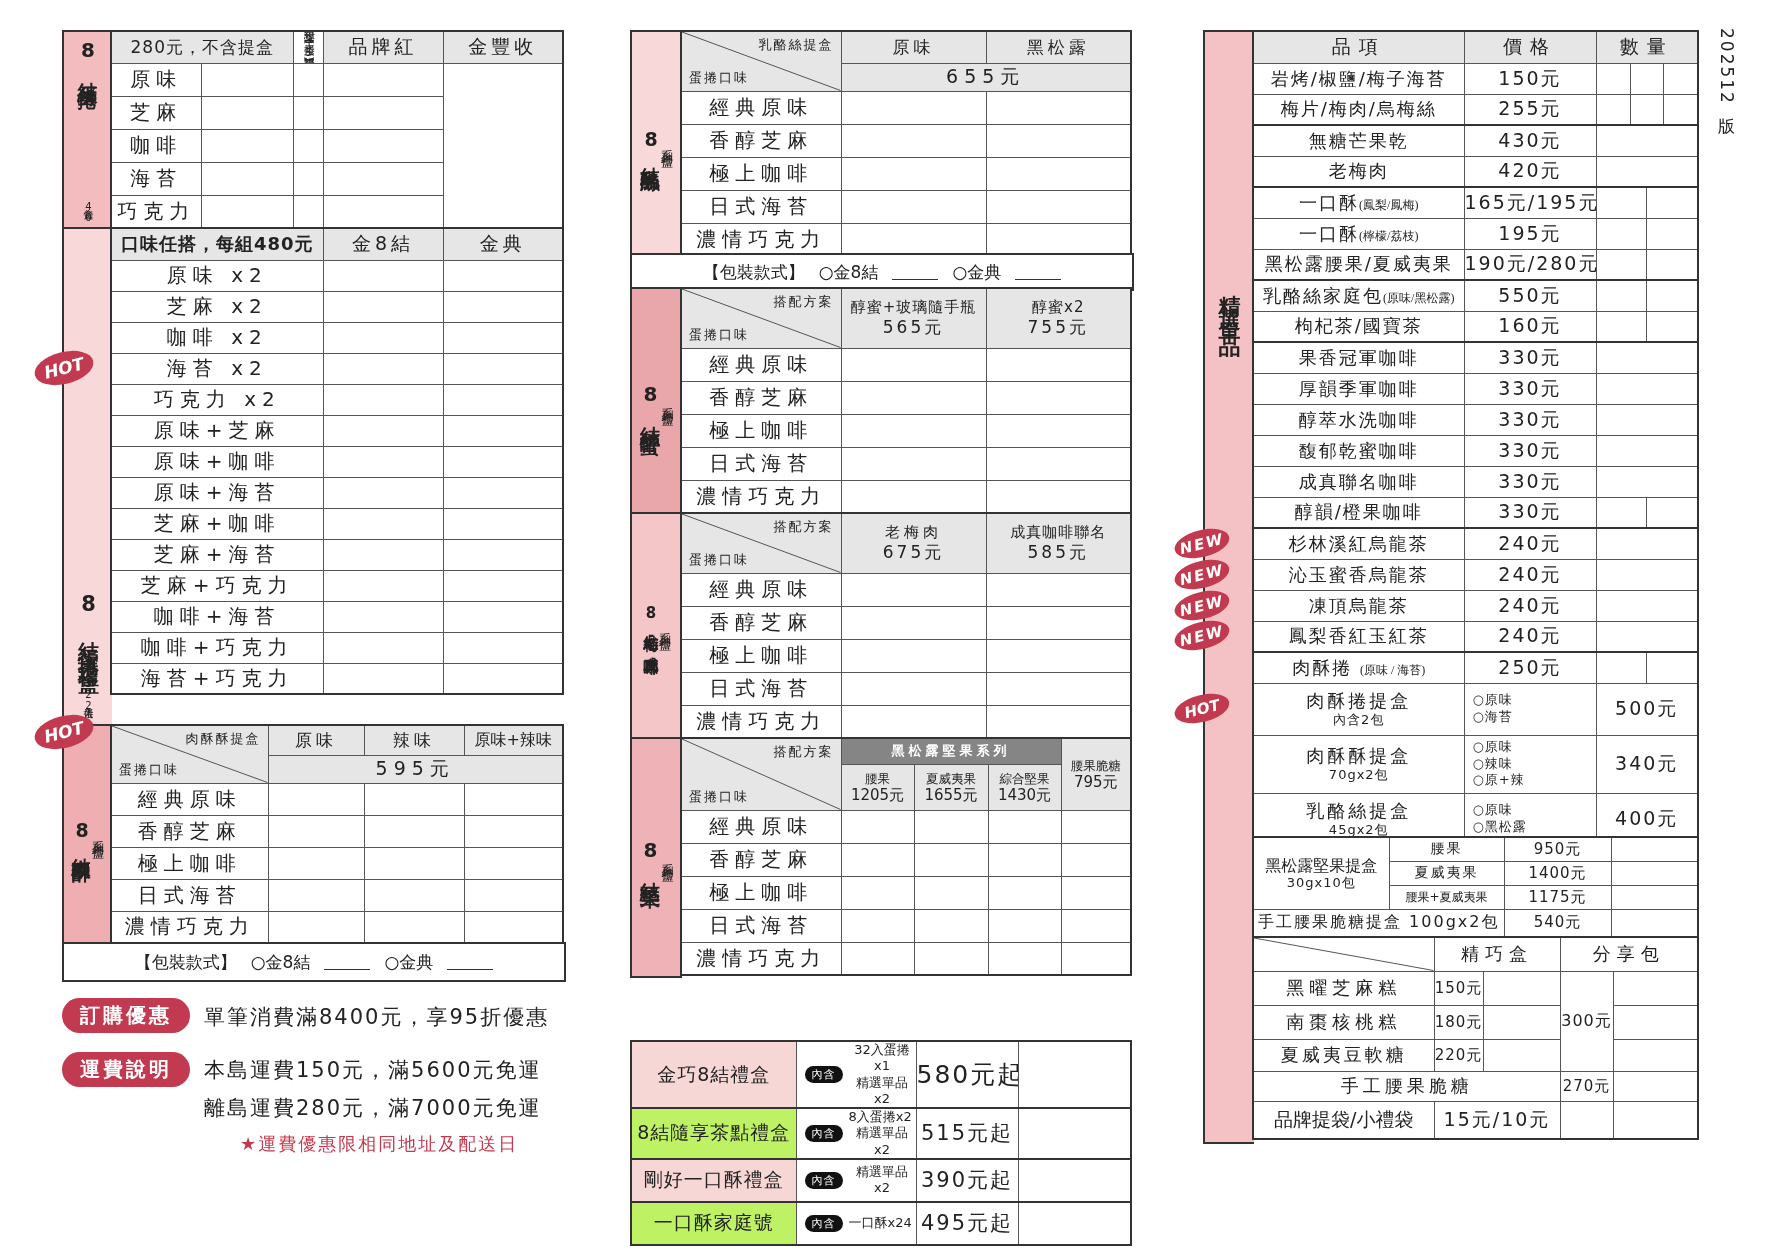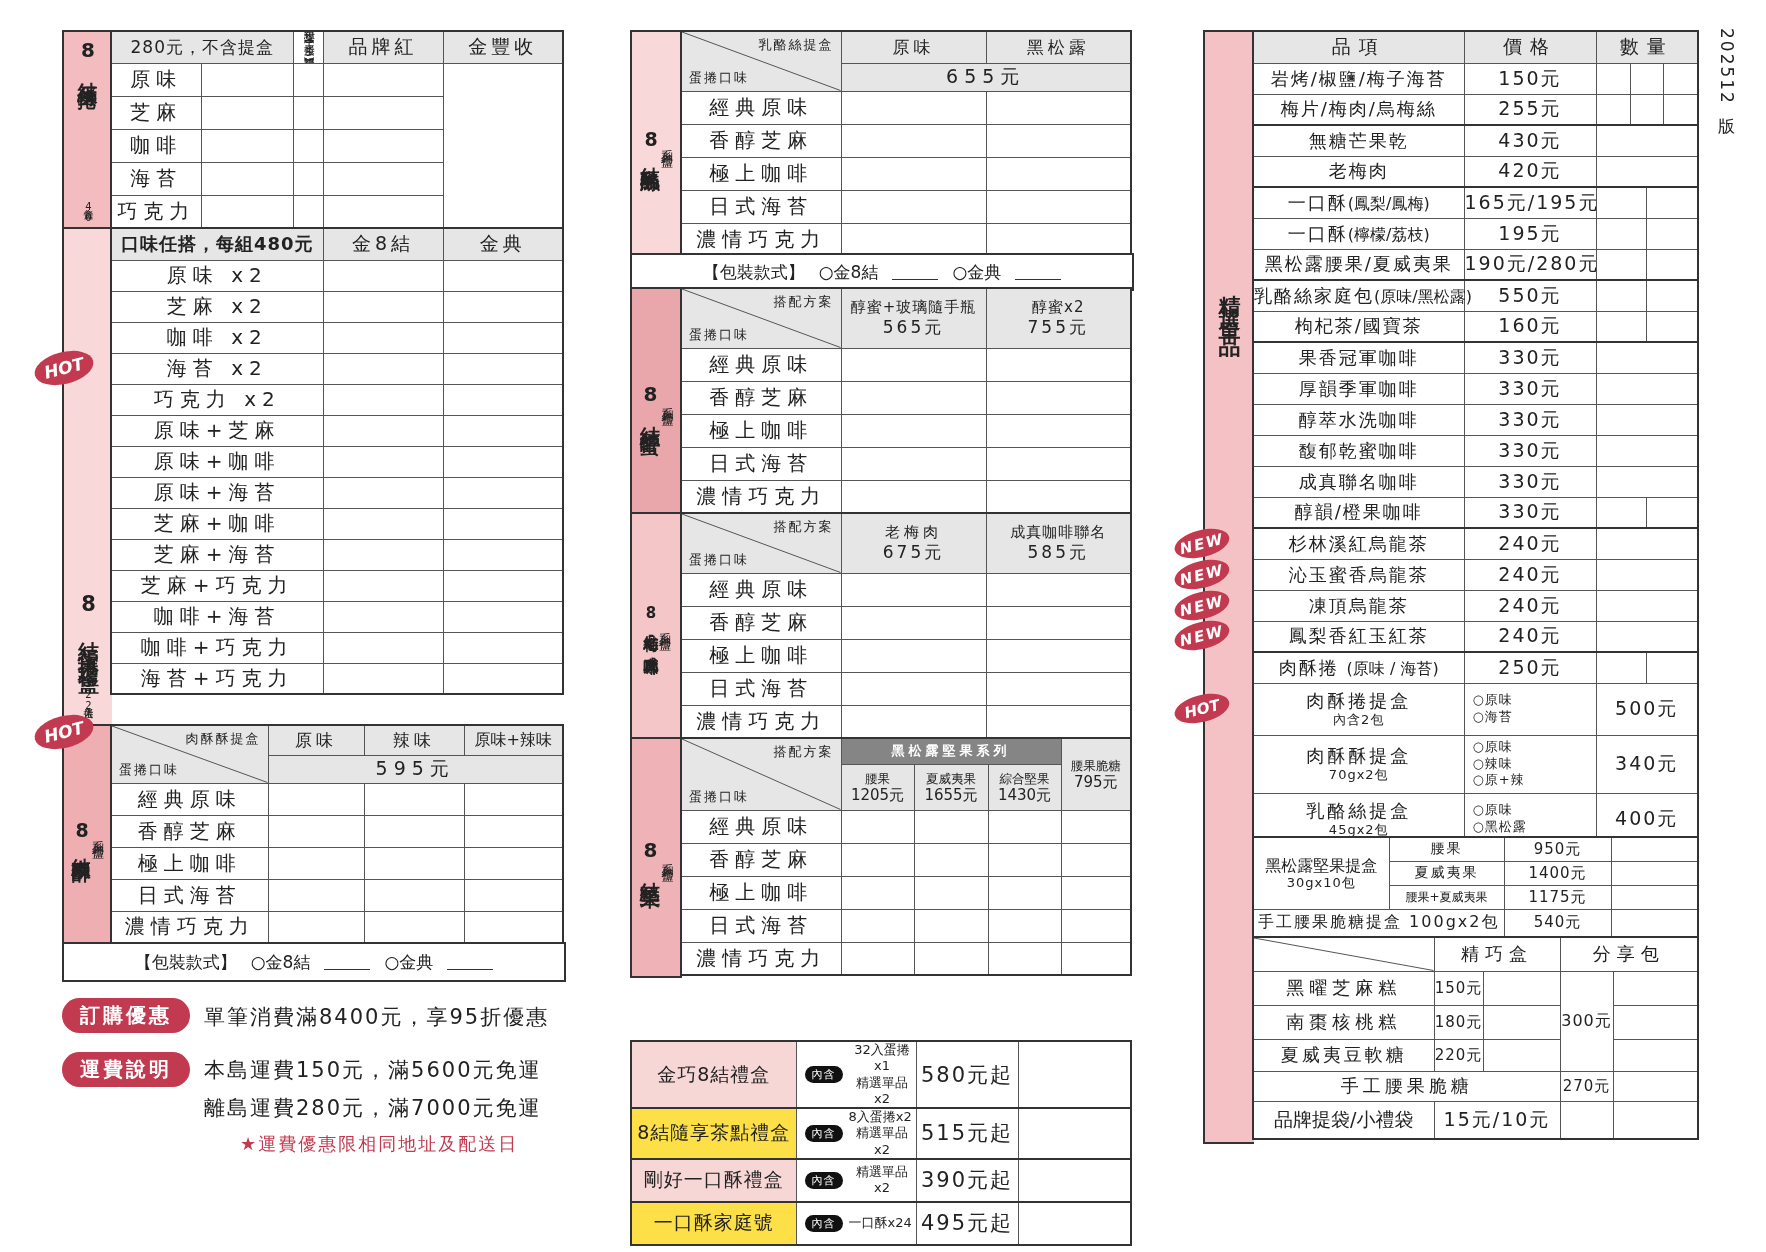--- a/index.html
+++ b/index.html
@@ -35,32 +35,32 @@
   .pill{position:absolute;background:#c23a50;color:#fff;font-weight:bold;font-size:20px;letter-spacing:3px;
     display:flex;align-items:center;justify-content:center;border-radius:18px;}
   .note-text{position:absolute;font-size:21px;letter-spacing:2px;white-space:nowrap;}
   .note-star{position:absolute;font-size:18px;letter-spacing:2px;color:#c23a50;white-space:nowrap;}
   .contains-badge{display:inline-flex;align-items:center;justify-content:center;background:#111;color:#fff;
     font-size:11px;border-radius:9px;padding:1px 7px;letter-spacing:1px;flex:none;}
   .gift-contains{display:flex;align-items:center;justify-content:flex-start;gap:6px;padding-left:8px;}
   .gift-lines{display:flex;flex-direction:column;align-items:flex-start;font-size:13px;line-height:1.25;}
   .gift-lines span:empty{display:none;}
   td.gift-name{background:#f7d6d6;font-size:19px;letter-spacing:1px;}
-  td.gift-name[data-alt="dark"]{background:#fde047;text-align:center;}
+  td.gift-name[data-alt="dark"]{background:#bef264;text-align:center;}
   .qty[data-qtycols="2"]{background:linear-gradient(#555,#555) 50% 0/1px 100% no-repeat;}
   .qty[data-qtycols="3"]{background:linear-gradient(#555,#555) 33.4% 0/1px 100% no-repeat,
                           linear-gradient(#555,#555) 66.7% 0/1px 100% no-repeat;}
   tr[data-sep="1"] td{border-top:2px solid #333;}
   .row-badge{position:absolute;left:-80px;top:50%;width:56px;height:27px;margin-top:-14px;background:#c23a50;color:#fff;
     font-weight:bold;font-style:italic;font-size:15px;display:flex;align-items:center;justify-content:center;
     border-radius:50%;transform:rotate(-14deg);z-index:6;}
   .row-badge:empty{display:none;}
   .poscell{position:relative;overflow:visible;}
   .itname{font-size:18px;letter-spacing:2px;white-space:nowrap;}
-  .itname .variant{font-size:16px;letter-spacing:0;}
+  .itname .variant{font-size:12px;letter-spacing:0;font-family:Liberation Serif, serif;}
   .itname .variant:empty{display:none;}
   .opt{font-size:13px;letter-spacing:1px;text-align:left;line-height:1.3;}
   .opt:empty{display:none;}
   .optcell{padding-left:8px;text-align:left;}
   .two-line-hd .n{font-size:15px;letter-spacing:1px;line-height:1.2;}
   .two-line-hd .p{font-size:17px;letter-spacing:3px;line-height:1.3;}
   .banner{background:#858585;color:#fff;font-size:13px;letter-spacing:4px;font-weight:bold;}
   .gsub .n{font-size:12.5px;letter-spacing:0;line-height:1.2;}
   .gsub .p{font-size:15px;letter-spacing:0;line-height:1.2;}
   .pk-name{font-size:18px;letter-spacing:3px;line-height:1.2;white-space:nowrap;}
@@ -626,21 +626,21 @@
         <td class="gift-name">金巧8結禮盒</td>
         <td>
           <div class="gift-contains">
             <span class="contains-badge">內含</span>
             <span class="gift-lines">
               <span>32入蛋捲x1</span>
               <span>精選單品x2</span>
             </span>
           </div>
         </td>
-        <td class="price" style="font-size:21px;margin-top:12px;">580元起</td>
+        <td class="price" style="font-size:25px;margin-top:12px;">580元起</td>
         <td class="blank"></td>
       </tr>
 
       <tr style="height:43px;" data-sep="1">
         <td class="gift-name" data-alt="dark">8結隨享茶點禮盒</td>
         <td>
           <div class="gift-contains">
             <span class="contains-badge">內含</span>
             <span class="gift-lines">
               <span>8入蛋捲x2</span>

